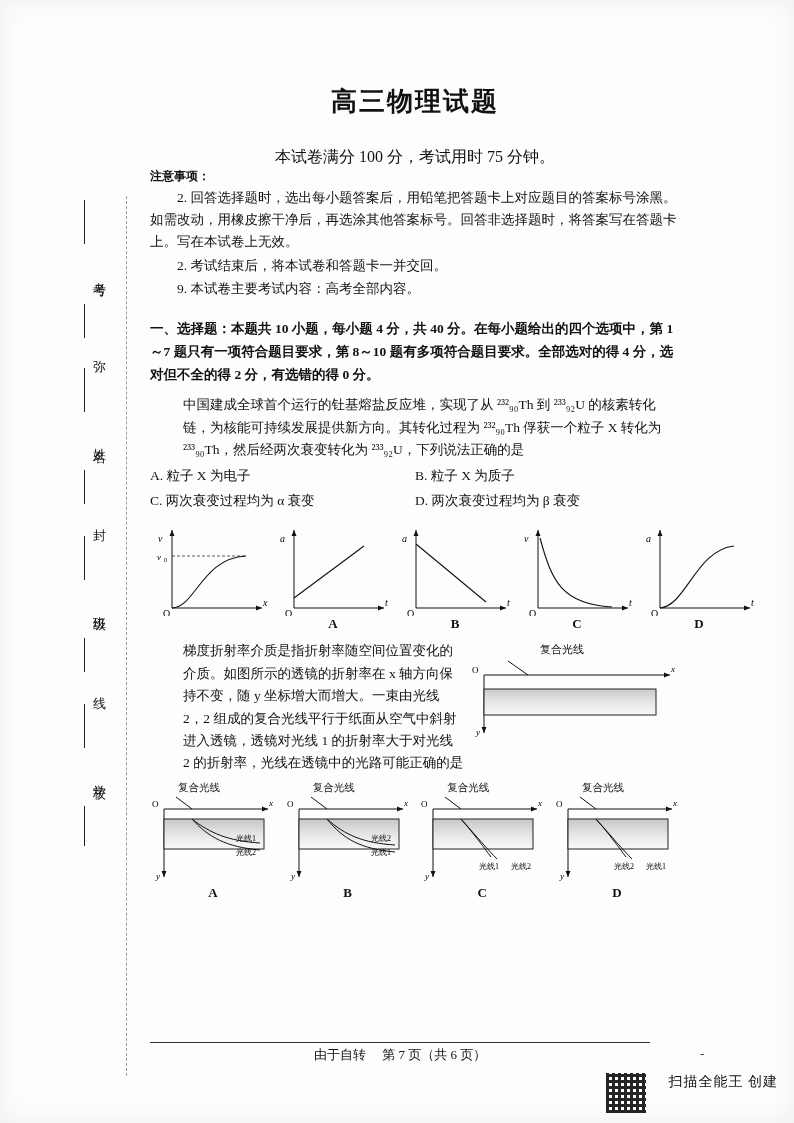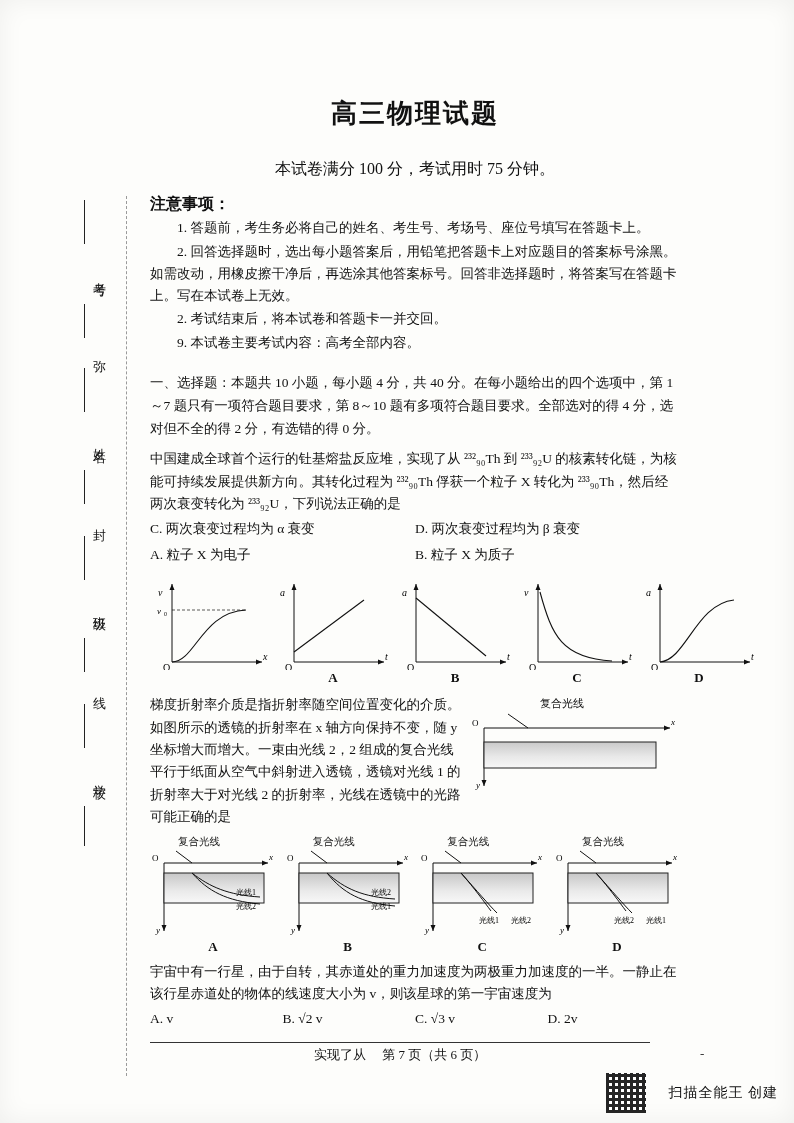--- a/index.html
+++ b/index.html
@@ -36,45 +36,45 @@
   .side-rule{
     position:absolute;left:20px;width:1px;background:#222;
   }
   .dashed-line{
     position:absolute;left:126px;top:196px;width:0;height:880px;
     border-left:1px dashed #9a9a9a;
   }
 
   
   .main{
-    position:absolute;left:150px;top:68px;width:530px;
+    position:absolute;left:150px;top:56px;width:530px;
   }
   h1.title{
     font-size:26px;font-weight:bold;text-align:center;margin:28px 0 0 0;
     letter-spacing:2px;
     font-family:"Liberation Serif", serif;
   }
   .subtitle{
     text-align:center;font-size:16px;margin-top:28px;
   }
   .notice-head{
-    font-size:16px;font-weight:bold;margin-top:14px;
+    font-size:12px;font-weight:bold;margin-top:0;
   }
   .notice-item{
     font-size:13.5px;line-height:1.62;text-indent:2em;margin-top:2px;
   }
 
   .sec-head{
-    font-size:13.5px;line-height:1.68;margin-top:18px;font-weight:normal;
+    font-size:13.5px;line-height:1.68;margin-top:18px;font-weight:bold;
     text-indent:0;
   }
   .q{
     font-size:13.5px;line-height:1.66;margin-top:8px;
   }
-  .q .body{display:block;}
+  .q .body{display:block;margin-left:33px;}
   .opts{
     display:flex;margin-top:3px;font-size:13.5px;
   }
   .opts > div{flex:1;}
   .opts4 > div{flex:0 0 25%;}
 
   
   .figrow{
     display:flex;justify-content:space-between;margin-top:8px;
   }
@@ -94,21 +94,21 @@
     position:absolute;left:150px;width:500px;top:1042px;border-top:1px solid #333;
   }
   .footnote{
     position:absolute;left:150px;width:500px;top:1046px;text-align:center;font-size:13px;
   }
   .footdash{
     position:absolute;left:700px;top:1046px;font-size:13px;color:#333;
   }
   
   .wm{
-    position:absolute;right:16px;bottom:10px;display:flex;align-items:center;gap:23px;
+    position:absolute;right:16px;bottom:10px;display:flex;gap:23px;
   }
   .qr{
     width:40px;height:40px;
     background:
       repeating-linear-gradient(0deg,#000 0 3px,#fff 3px 6px),
       repeating-linear-gradient(90deg,#000 0 3px,#fff 3px 6px);
     background-blend-mode:multiply;
     opacity:.85;
   }
   .wm-text{font-size:14px;color:#111;letter-spacing:1px;}
@@ -138,36 +138,35 @@
   </div>
   <div class="dashed-line"></div>
 
   <div class="main">
 
     <h1 class="title">高三物理试题</h1>
 
     <div class="subtitle">本试卷满分 100 分，考试用时 75 分钟。</div>
 
     <div class="notice-head">注意事项：</div>
-    <div class="notice-item">1. 答题前，考生务必将自己的姓名、考生号、考场号、座位号填写在答题卡上。</div>
     <div class="notice-item">2. 回答选择题时，选出每小题答案后，用铅笔把答题卡上对应题目的答案标号涂黑。如需改动，用橡皮擦干净后，再选涂其他答案标号。回答非选择题时，将答案写在答题卡上。写在本试卷上无效。</div>
     <div class="notice-item">2. 考试结束后，将本试卷和答题卡一并交回。</div>
     <div class="notice-item">9. 本试卷主要考试内容：高考全部内容。</div>
 
     <div class="sec-head">一、选择题：本题共 10 小题，每小题 4 分，共 40 分。在每小题给出的四个选项中，第 1～7 题只有一项符合题目要求，第 8～10 题有多项符合题目要求。全部选对的得 4 分，选对但不全的得 2 分，有选错的得 0 分。</div>
 
     <div class="q">
       <span class="body">中国建成全球首个运行的钍基熔盐反应堆，实现了从 ²³²₉₀Th 到 ²³³₉₂U 的核素转化链，为核能可持续发展提供新方向。其转化过程为 ²³²₉₀Th 俘获一个粒子 X 转化为 ²³³₉₀Th，然后经两次衰变转化为 ²³³₉₂U，下列说法正确的是</span>
       <div class="opts">
+        <div>A. 粒子 X 为电子</div>
+        <div>B. 粒子 X 为质子</div>
+      </div>
+      <div class="opts">
         <div>C. 两次衰变过程均为 α 衰变</div>
         <div>D. 两次衰变过程均为 β 衰变</div>
-      </div>
-      <div class="opts">
-        <div>A. 粒子 X 为电子</div>
-        <div>B. 粒子 X 为质子</div>
       </div>
     </div>
 
 
     <div class="figrow">
 
       <div class="fig">
         <svg width="122" height="96" viewBox="0 0 122 96">
           <line x1="22" y1="88" x2="112" y2="88" stroke="#111" stroke-width="1"></line>
           <polygon points="112,88 106,85.5 106,90.5" fill="#111"></polygon>
@@ -351,35 +350,26 @@
           <line x1="42" y1="14" x2="26" y2="2" stroke="#111" stroke-width="1"></line>
           <path d="M42 24 C 56 40, 66 54, 72 62" fill="none" stroke="#111" stroke-width="1"></path>
           <path d="M42 24 C 58 42, 70 56, 78 64" fill="none" stroke="#111" stroke-width="1"></path>
           <text x="60" y="74" font-size="8" font-family="Liberation Serif, serif">光线2</text>
           <text x="92" y="74" font-size="8" font-family="Liberation Serif, serif">光线1</text>
         </svg>
         <div class="figlabel">D</div>
       </div>
     </div>
 
-    <div class="q" style="margin-top:6px;">
-      <span class="body">宇宙中有一行星，由于自转，其赤道处的重力加速度为两极重力加速度的一半。一静止在该行星赤道处的物体的线速度大小为 v，则该星球的第一宇宙速度为</span>
-      <div class="opts opts4">
-        <div>A. v</div>
-        <div>B. √2 v</div>
-        <div>C. √3 v</div>
-        <div>D. 2v</div>
-      </div>
-    </div>
 
   </div>
 
   <div class="footrule"></div>
   <div class="footnote">
-    <span>实现了从</span>
+    <span>由于自转</span>
     &nbsp;&nbsp;&nbsp;
     <span>第 7 页（共 6 页）</span>
   </div>
   <div class="footdash">-</div>
 
   <div class="wm">
     <div class="qr"></div>
     <div class="wm-text">扫描全能王  创建</div>
   </div>
 </div>

